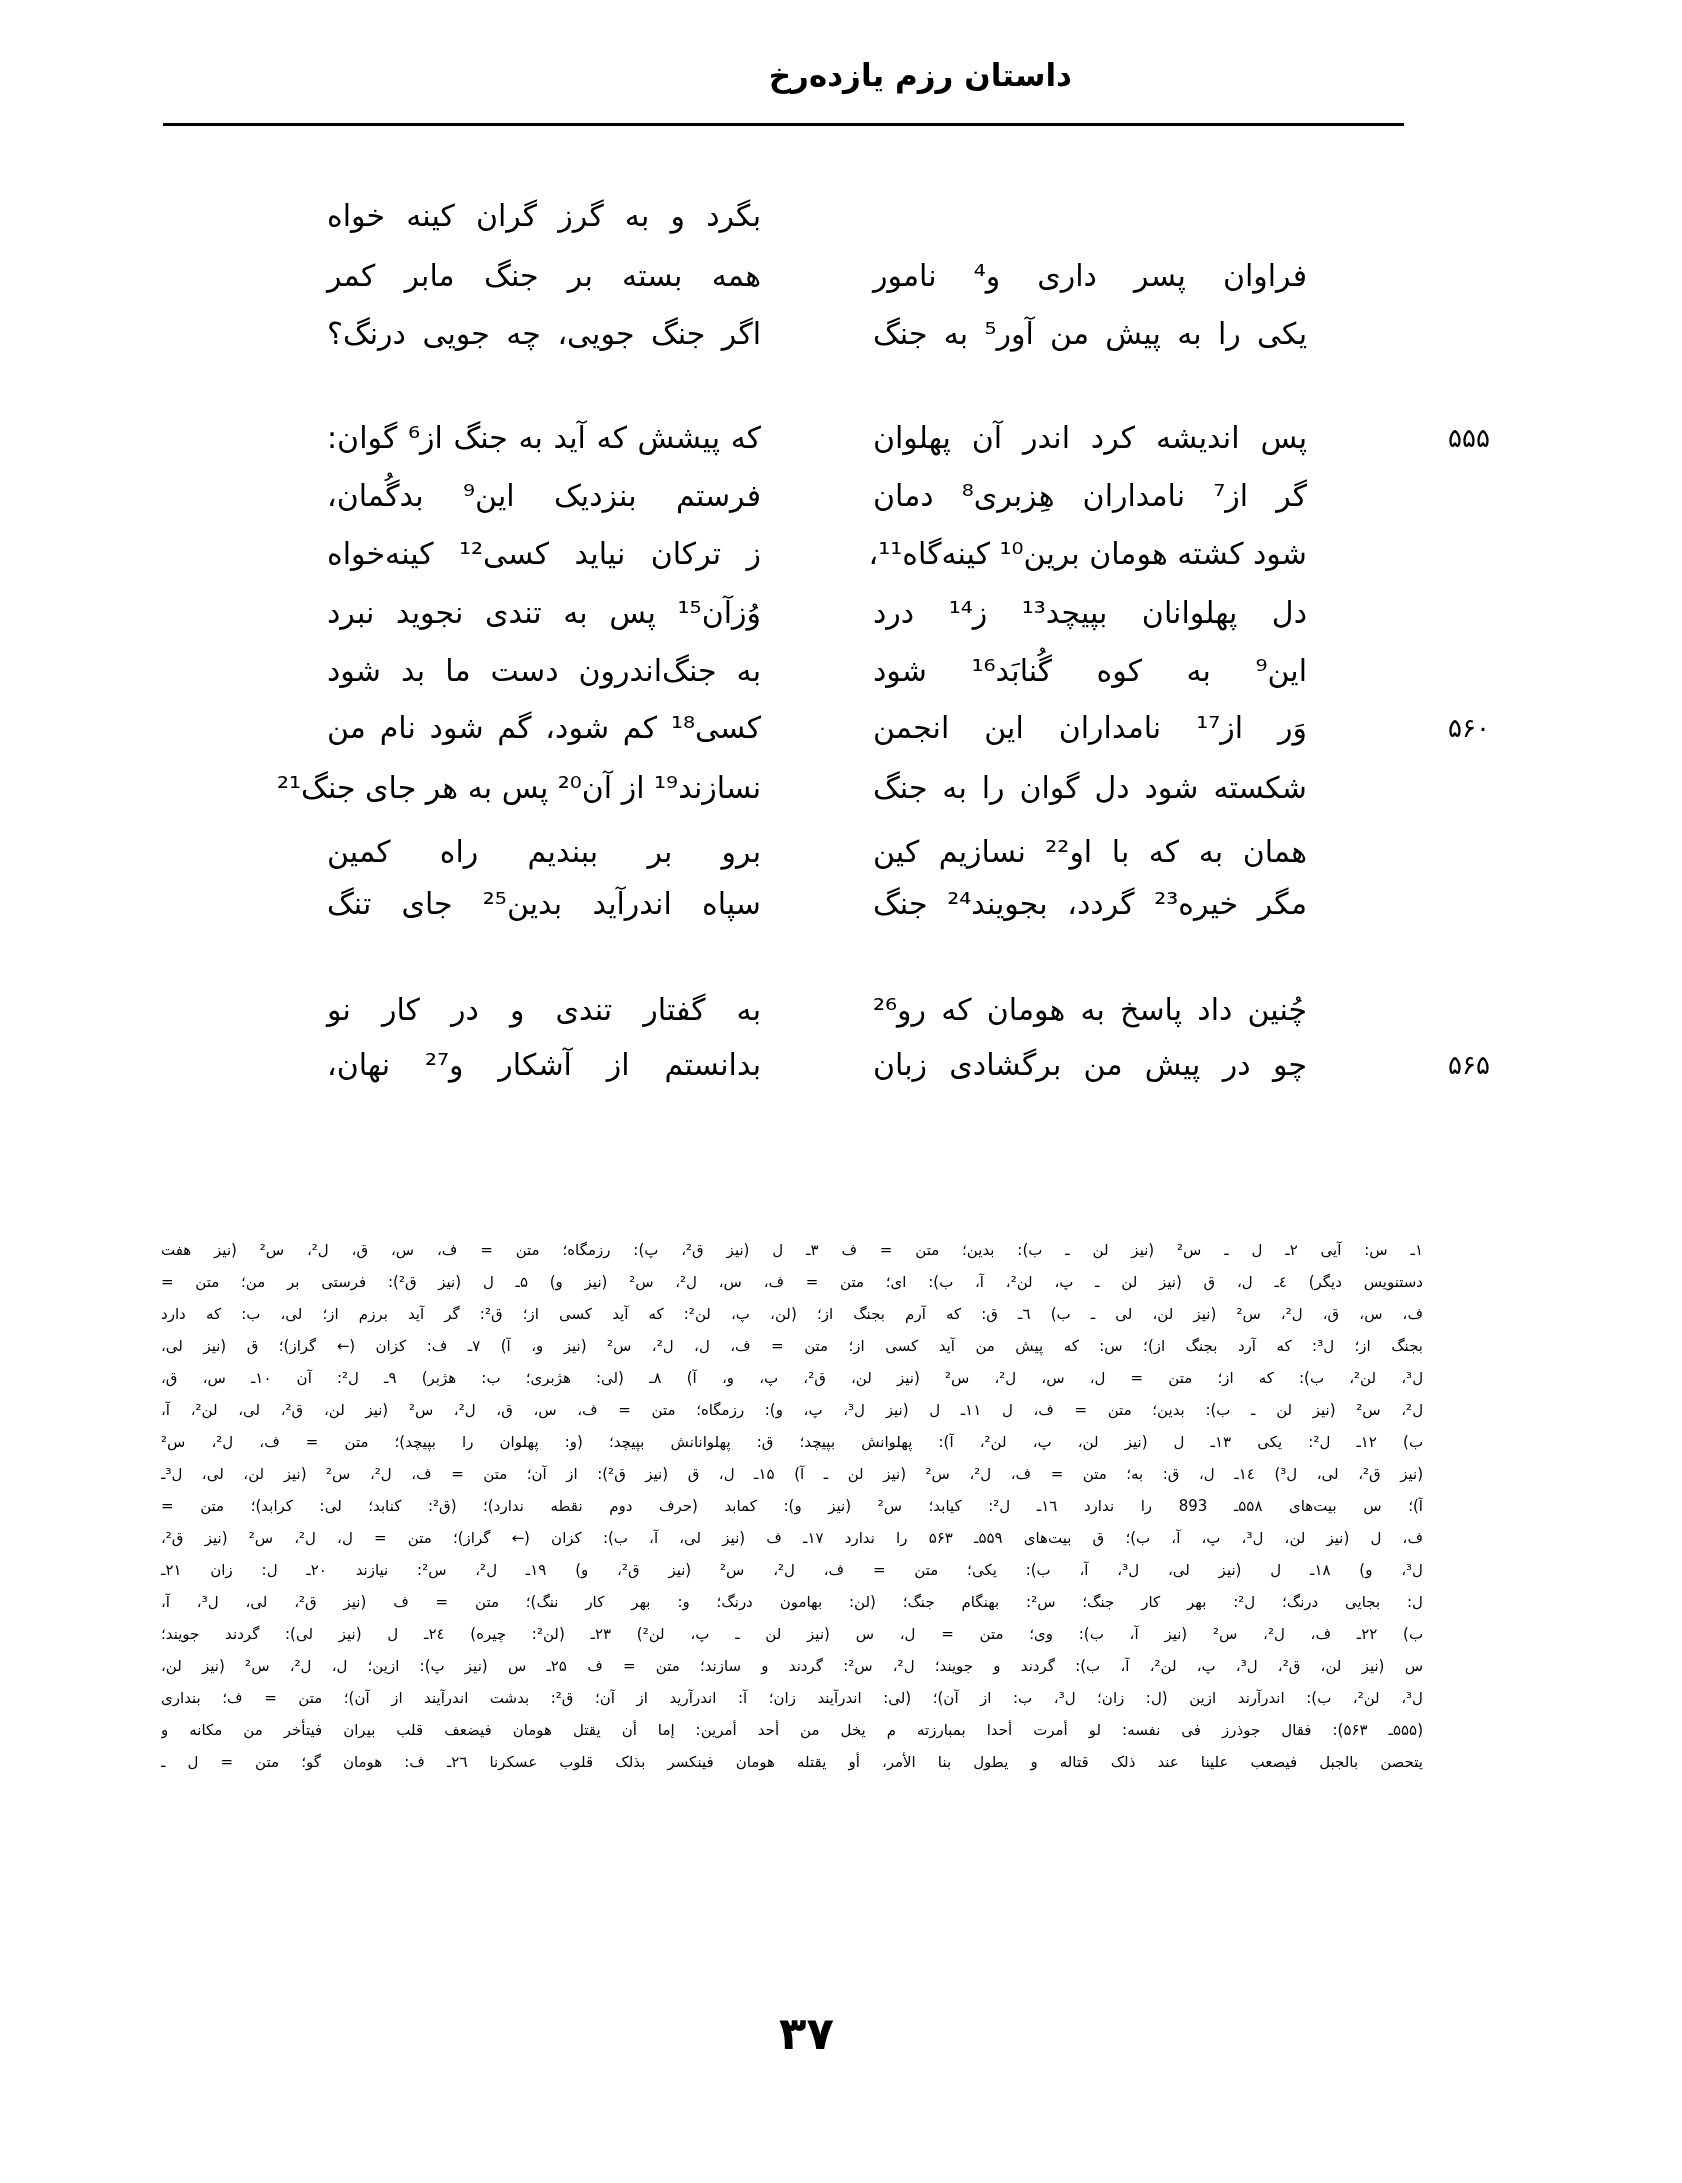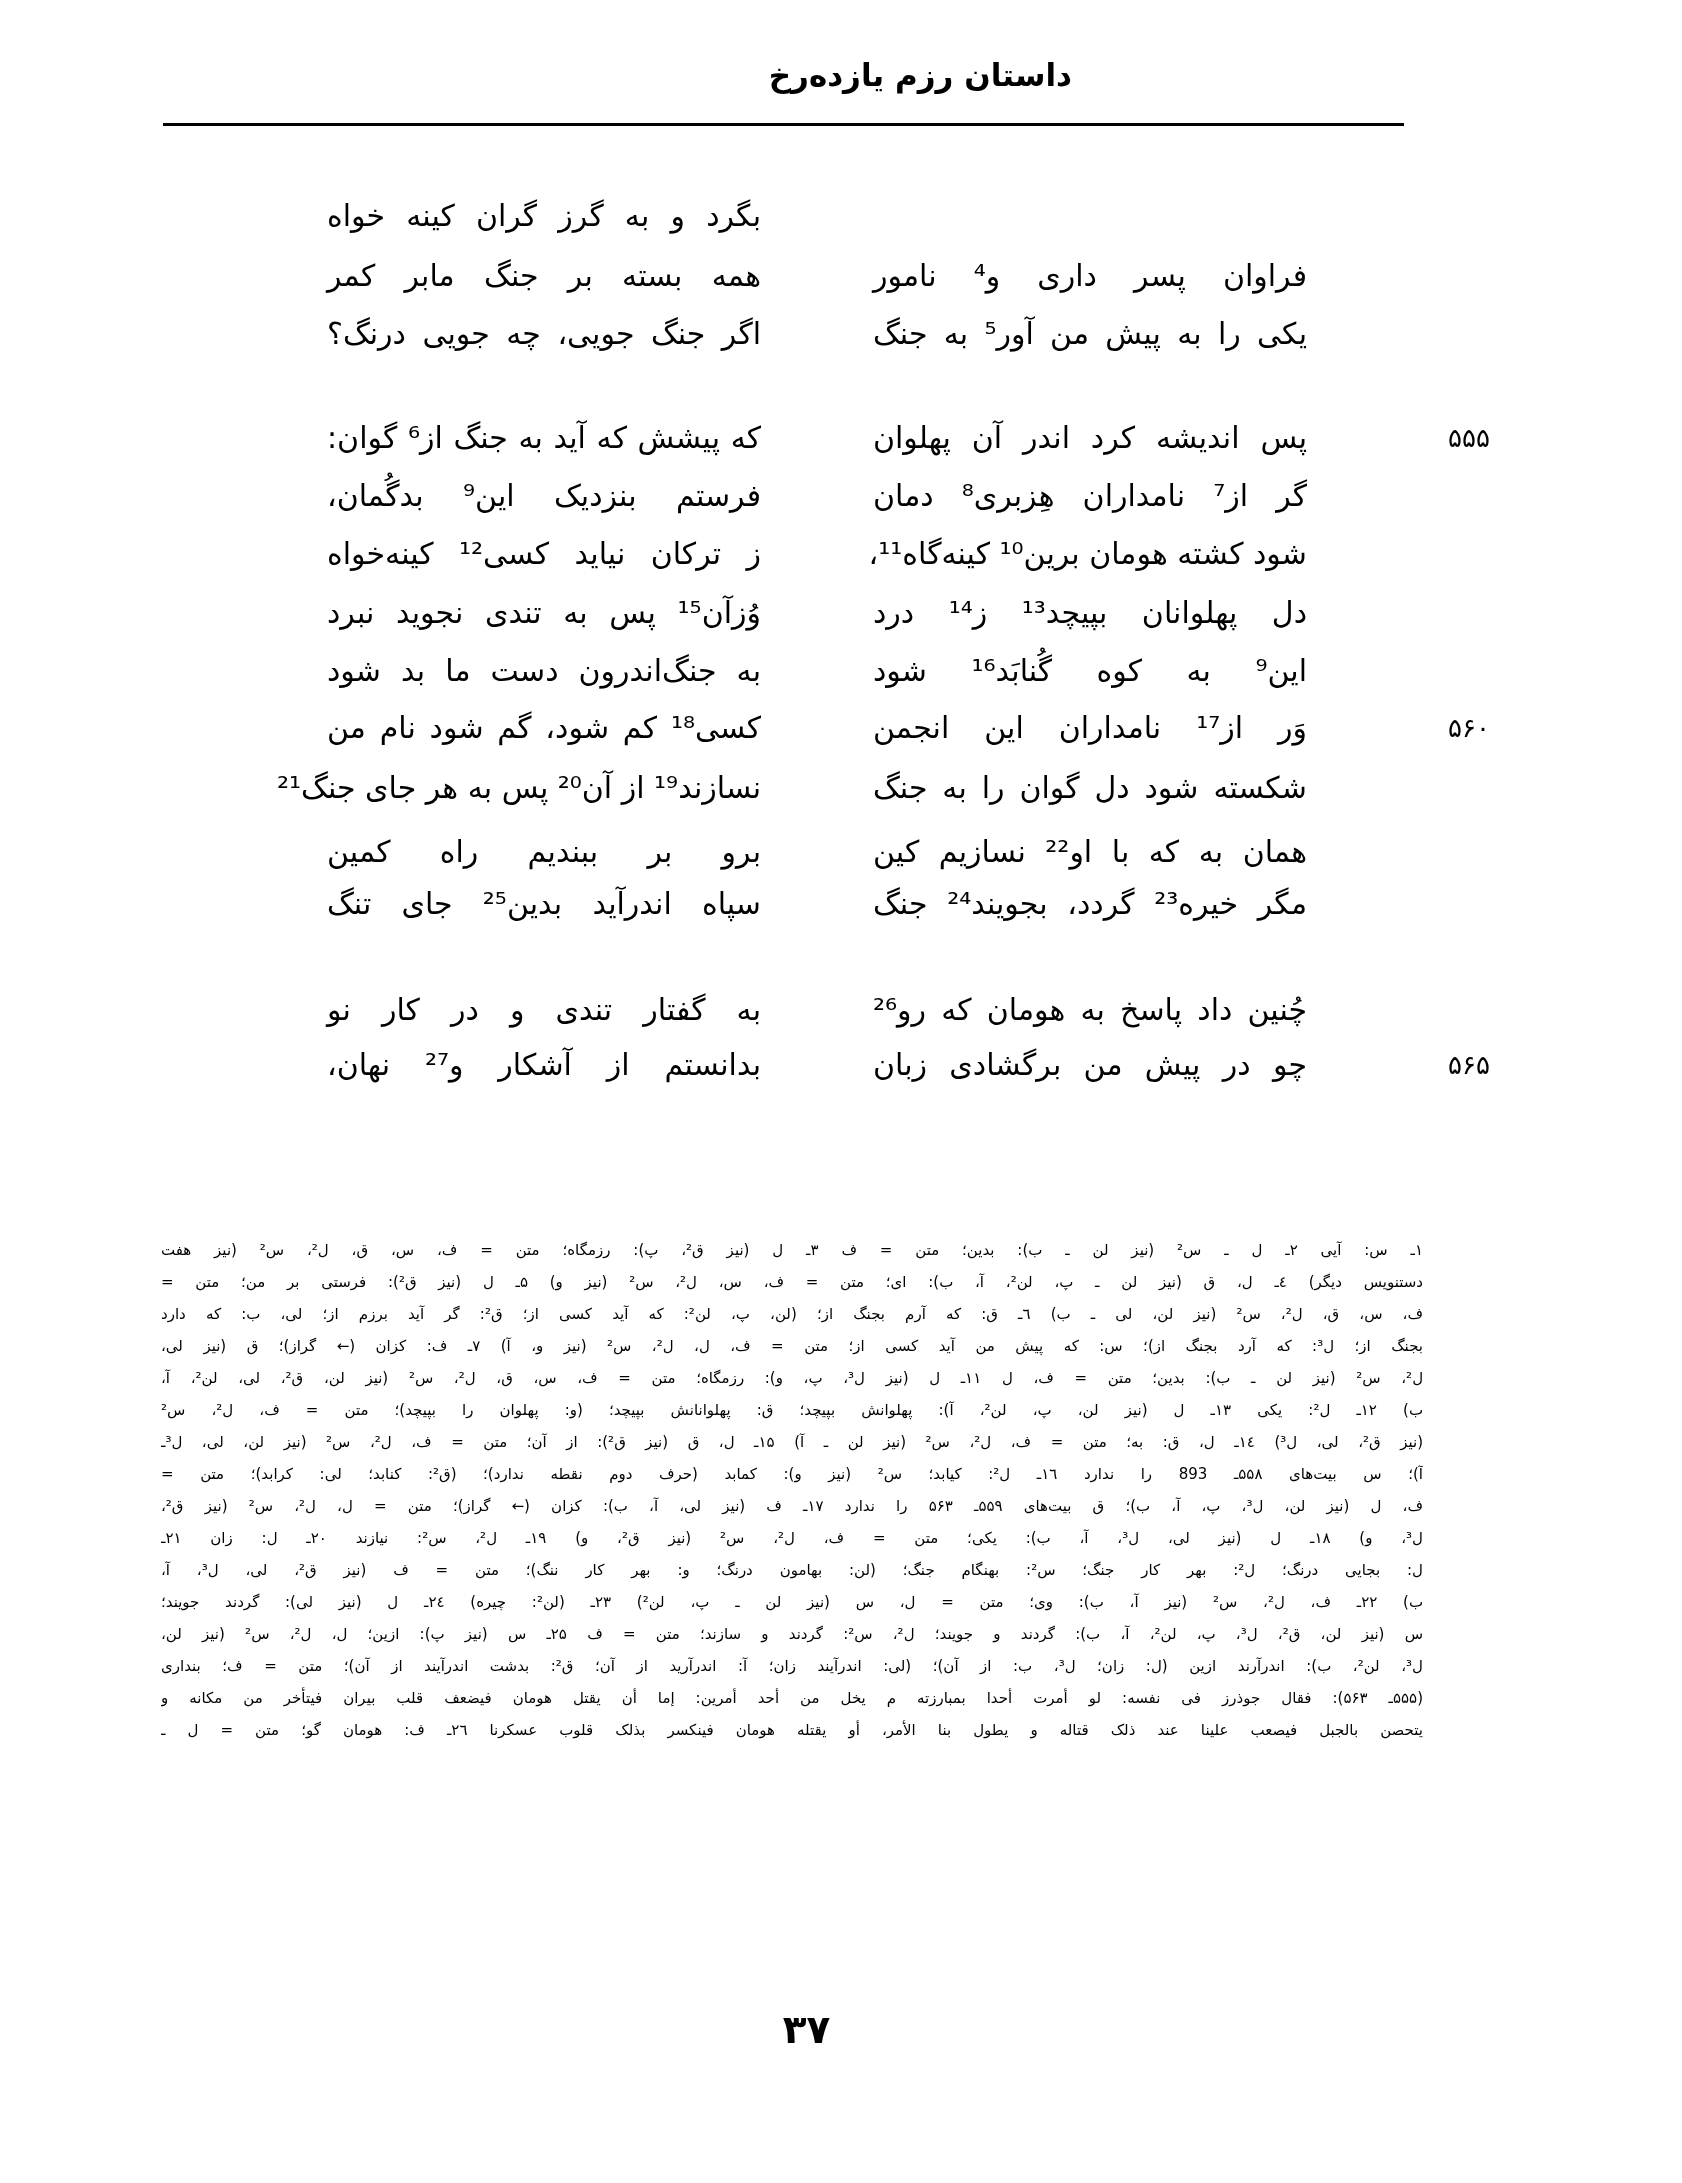--- a/index.html
+++ b/index.html
@@ -92,21 +92,21 @@
       text-align-last: right;
     }
     .page-number {
       position: absolute;
       top: 2007px;
       left: 766px;
       width: 81px;
       text-align: center;
       font-family: "DejaVu Sans", sans-serif;
       font-weight: bold;
-      font-size: 39px;
+      font-size: 45px;
       direction: rtl;
     }
   </style>
 </head>
 <body>
 
 <div class="page">
 
   <div class="running-head">داستان رزم یازده‌رخ</div>
   <div class="head-rule"></div>
@@ -181,20 +181,21 @@
     <span class="line-num">۵۶۵</span>
     <span class="hemistich first">چو در پیش من برگشادی زبان</span>
     <span class="hemistich second">بدانستم از آشکار و²⁷ نهان،</span>
   </div>
 
   <div class="footnotes">
     <span class="fn-line">۱ـ س: آیی        ۲ـ ل ـ س² (نیز لن ـ ب): بدین؛ متن = ف        ۳ـ ل (نیز ق²، پ): رزمگاه؛ متن = ف، س، ق، ل²، س² (نیز هفت</span>
     <span class="fn-line">دستنویس دیگر)        ٤ـ ل، ق (نیز لن ـ پ، لن²، آ، ب): ای؛ متن = ف، س، ل²، س² (نیز و)        ۵ـ ل (نیز ق²): فرستی بر من؛ متن =</span>
     <span class="fn-line">ف، س، ق، ل²، س² (نیز لن، لی ـ ب)        ٦ـ ق: که آرم بجنگ از؛ (لن، پ، لن²: که آید کسی از؛ ق²: گر آید برزم از؛ لی، ب: که دارد</span>
     <span class="fn-line">بجنگ از؛ ل³: که آرد بجنگ از)؛ س: که پیش من آید کسی از؛ متن = ف، ل، ل²، س² (نیز و، آ)        ۷ـ ف: کزان (← گراز)؛ ق (نیز لی،</span>
+    <span class="fn-line">ل³، لن²، ب): که از؛ متن = ل، س، ل²، س² (نیز لن، ق²، پ، و، آ)        ۸ـ (لی: هژبری؛ ب: هژبر)        ۹ـ ل²: آن        ۱۰ـ س، ق،</span>
     <span class="fn-line">ل²، س² (نیز لن ـ ب): بدین؛ متن = ف، ل        ۱۱ـ ل (نیز ل³، پ، و): رزمگاه؛ متن = ف، س، ق، ل²، س² (نیز لن، ق²، لی، لن²، آ،</span>
     <span class="fn-line">ب)        ۱۲ـ ل²: یکی        ۱۳ـ ل (نیز لن، پ، لن²، آ): پهلوانش بپیچد؛ ق: پهلوانانش بپیچد؛ (و: پهلوان را بپیچد)؛ متن = ف، ل²، س²</span>
     <span class="fn-line">(نیز ق²، لی، ل³)        ۱٤ـ ل، ق: به؛ متن = ف، ل²، س² (نیز لن ـ آ)        ۱۵ـ ل، ق (نیز ق²): از آن؛ متن = ف، ل²، س² (نیز لن، لی، ل³ـ</span>
     <span class="fn-line">آ)؛ س بیت‌های ۵۵۸ـ 893 را ندارد        ۱٦ـ ل²: کیابد؛ س² (نیز و): کمابد (حرف دوم نقطه ندارد)؛ (ق²: کنابد؛ لی: کرابد)؛ متن =</span>
     <span class="fn-line">ف، ل (نیز لن، ل³، پ، آ، ب)؛ ق بیت‌های ۵۵۹ـ ۵۶۳ را ندارد        ۱۷ـ ف (نیز لی، آ، ب): کزان (← گراز)؛ متن = ل، ل²، س² (نیز ق²،</span>
     <span class="fn-line">ل³، و)        ۱۸ـ ل (نیز لی، ل³، آ، ب): یکی؛ متن = ف، ل²، س² (نیز ق²، و)        ۱۹ـ ل²، س²: نیازند        ۲۰ـ ل: زان        ۲۱ـ</span>
     <span class="fn-line">ل: بجایی درنگ؛ ل²: بهر کار جنگ؛ س²: بهنگام جنگ؛ (لن: بهامون درنگ؛ و: بهر کار ننگ)؛ متن = ف (نیز ق²، لی، ل³، آ،</span>
     <span class="fn-line">ب)        ۲۲ـ ف، ل²، س² (نیز آ، ب): وی؛ متن = ل، س (نیز لن ـ پ، لن²)        ۲۳ـ (لن²: چیره)        ۲٤ـ ل (نیز لی): گردند جویند؛</span>
     <span class="fn-line">س (نیز لن، ق²، ل³، پ، لن²، آ، ب): گردند و جویند؛ ل²، س²: گردند و سازند؛ متن = ف        ۲۵ـ س (نیز پ): ازین؛ ل، ل²، س² (نیز لن،</span>
     <span class="fn-line">ل³، لن²، ب): اندرآرند ازین (ل: زان؛ ل³، ب: از آن)؛ (لی: اندرآیند زان؛ آ: اندرآرید از آن؛ ق²: بدشت اندرآیند از آن)؛ متن = ف؛ بنداری</span>

